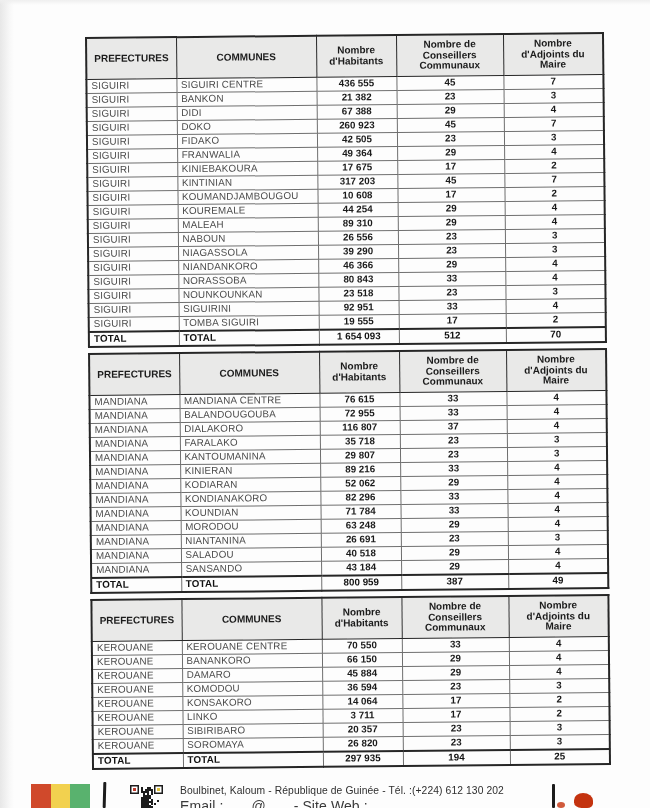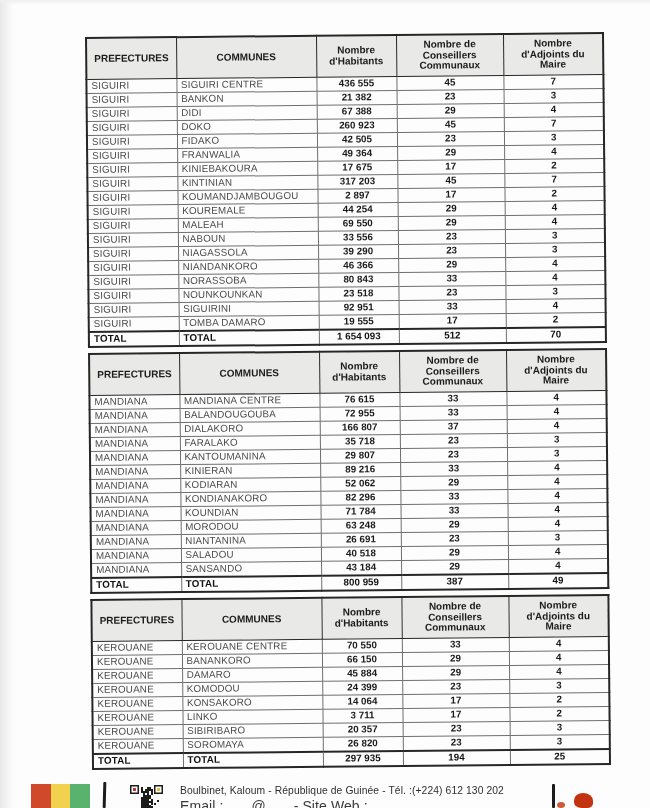--- a/index.html
+++ b/index.html
@@ -154,42 +154,42 @@
           <tr>
             <td class="c-name">SIGUIRI</td>
             <td class="c-name">KINTINIAN</td>
             <td class="c-num">317 203</td>
             <td class="c-num">45</td>
             <td class="c-num">7</td>
           </tr>
           <tr>
             <td class="c-name">SIGUIRI</td>
             <td class="c-name">KOUMANDJAMBOUGOU</td>
-            <td class="c-num">2 897</td>
+            <td class="c-num">10 608</td>
             <td class="c-num">17</td>
             <td class="c-num">2</td>
           </tr>
           <tr>
             <td class="c-name">SIGUIRI</td>
             <td class="c-name">KOUREMALE</td>
             <td class="c-num">44 254</td>
             <td class="c-num">29</td>
             <td class="c-num">4</td>
           </tr>
           <tr>
             <td class="c-name">SIGUIRI</td>
             <td class="c-name">MALEAH</td>
-            <td class="c-num">69 550</td>
+            <td class="c-num">89 310</td>
             <td class="c-num">29</td>
             <td class="c-num">4</td>
           </tr>
           <tr>
             <td class="c-name">SIGUIRI</td>
             <td class="c-name">NABOUN</td>
-            <td class="c-num">33 556</td>
+            <td class="c-num">26 556</td>
             <td class="c-num">23</td>
             <td class="c-num">3</td>
           </tr>
           <tr>
             <td class="c-name">SIGUIRI</td>
             <td class="c-name">NIAGASSOLA</td>
             <td class="c-num">39 290</td>
             <td class="c-num">23</td>
             <td class="c-num">3</td>
           </tr>
@@ -216,21 +216,21 @@
           </tr>
           <tr>
             <td class="c-name">SIGUIRI</td>
             <td class="c-name">SIGUIRINI</td>
             <td class="c-num">92 951</td>
             <td class="c-num">33</td>
             <td class="c-num">4</td>
           </tr>
           <tr>
             <td class="c-name">SIGUIRI</td>
-            <td class="c-name">TOMBA DAMARO</td>
+            <td class="c-name">TOMBA SIGUIRI</td>
             <td class="c-num">19 555</td>
             <td class="c-num">17</td>
             <td class="c-num">2</td>
           </tr>
           <tr class="total-row">
             <td class="c-name">TOTAL</td>
             <td class="c-name">TOTAL</td>
             <td class="c-num">1 654 093</td>
             <td class="c-num">512</td>
             <td class="c-num">70</td>
@@ -270,21 +270,21 @@
           <tr>
             <td class="c-name">MANDIANA</td>
             <td class="c-name">BALANDOUGOUBA</td>
             <td class="c-num">72 955</td>
             <td class="c-num">33</td>
             <td class="c-num">4</td>
           </tr>
           <tr>
             <td class="c-name">MANDIANA</td>
             <td class="c-name">DIALAKORO</td>
-            <td class="c-num">166 807</td>
+            <td class="c-num">116 807</td>
             <td class="c-num">37</td>
             <td class="c-num">4</td>
           </tr>
           <tr>
             <td class="c-name">MANDIANA</td>
             <td class="c-name">FARALAKO</td>
             <td class="c-num">35 718</td>
             <td class="c-num">23</td>
             <td class="c-num">3</td>
           </tr>
@@ -400,21 +400,21 @@
           <tr>
             <td class="c-name">KEROUANE</td>
             <td class="c-name">DAMARO</td>
             <td class="c-num">45 884</td>
             <td class="c-num">29</td>
             <td class="c-num">4</td>
           </tr>
           <tr>
             <td class="c-name">KEROUANE</td>
             <td class="c-name">KOMODOU</td>
-            <td class="c-num">24 399</td>
+            <td class="c-num">36 594</td>
             <td class="c-num">23</td>
             <td class="c-num">3</td>
           </tr>
           <tr>
             <td class="c-name">KEROUANE</td>
             <td class="c-name">KONSAKORO</td>
             <td class="c-num">14 064</td>
             <td class="c-num">17</td>
             <td class="c-num">2</td>
           </tr>

